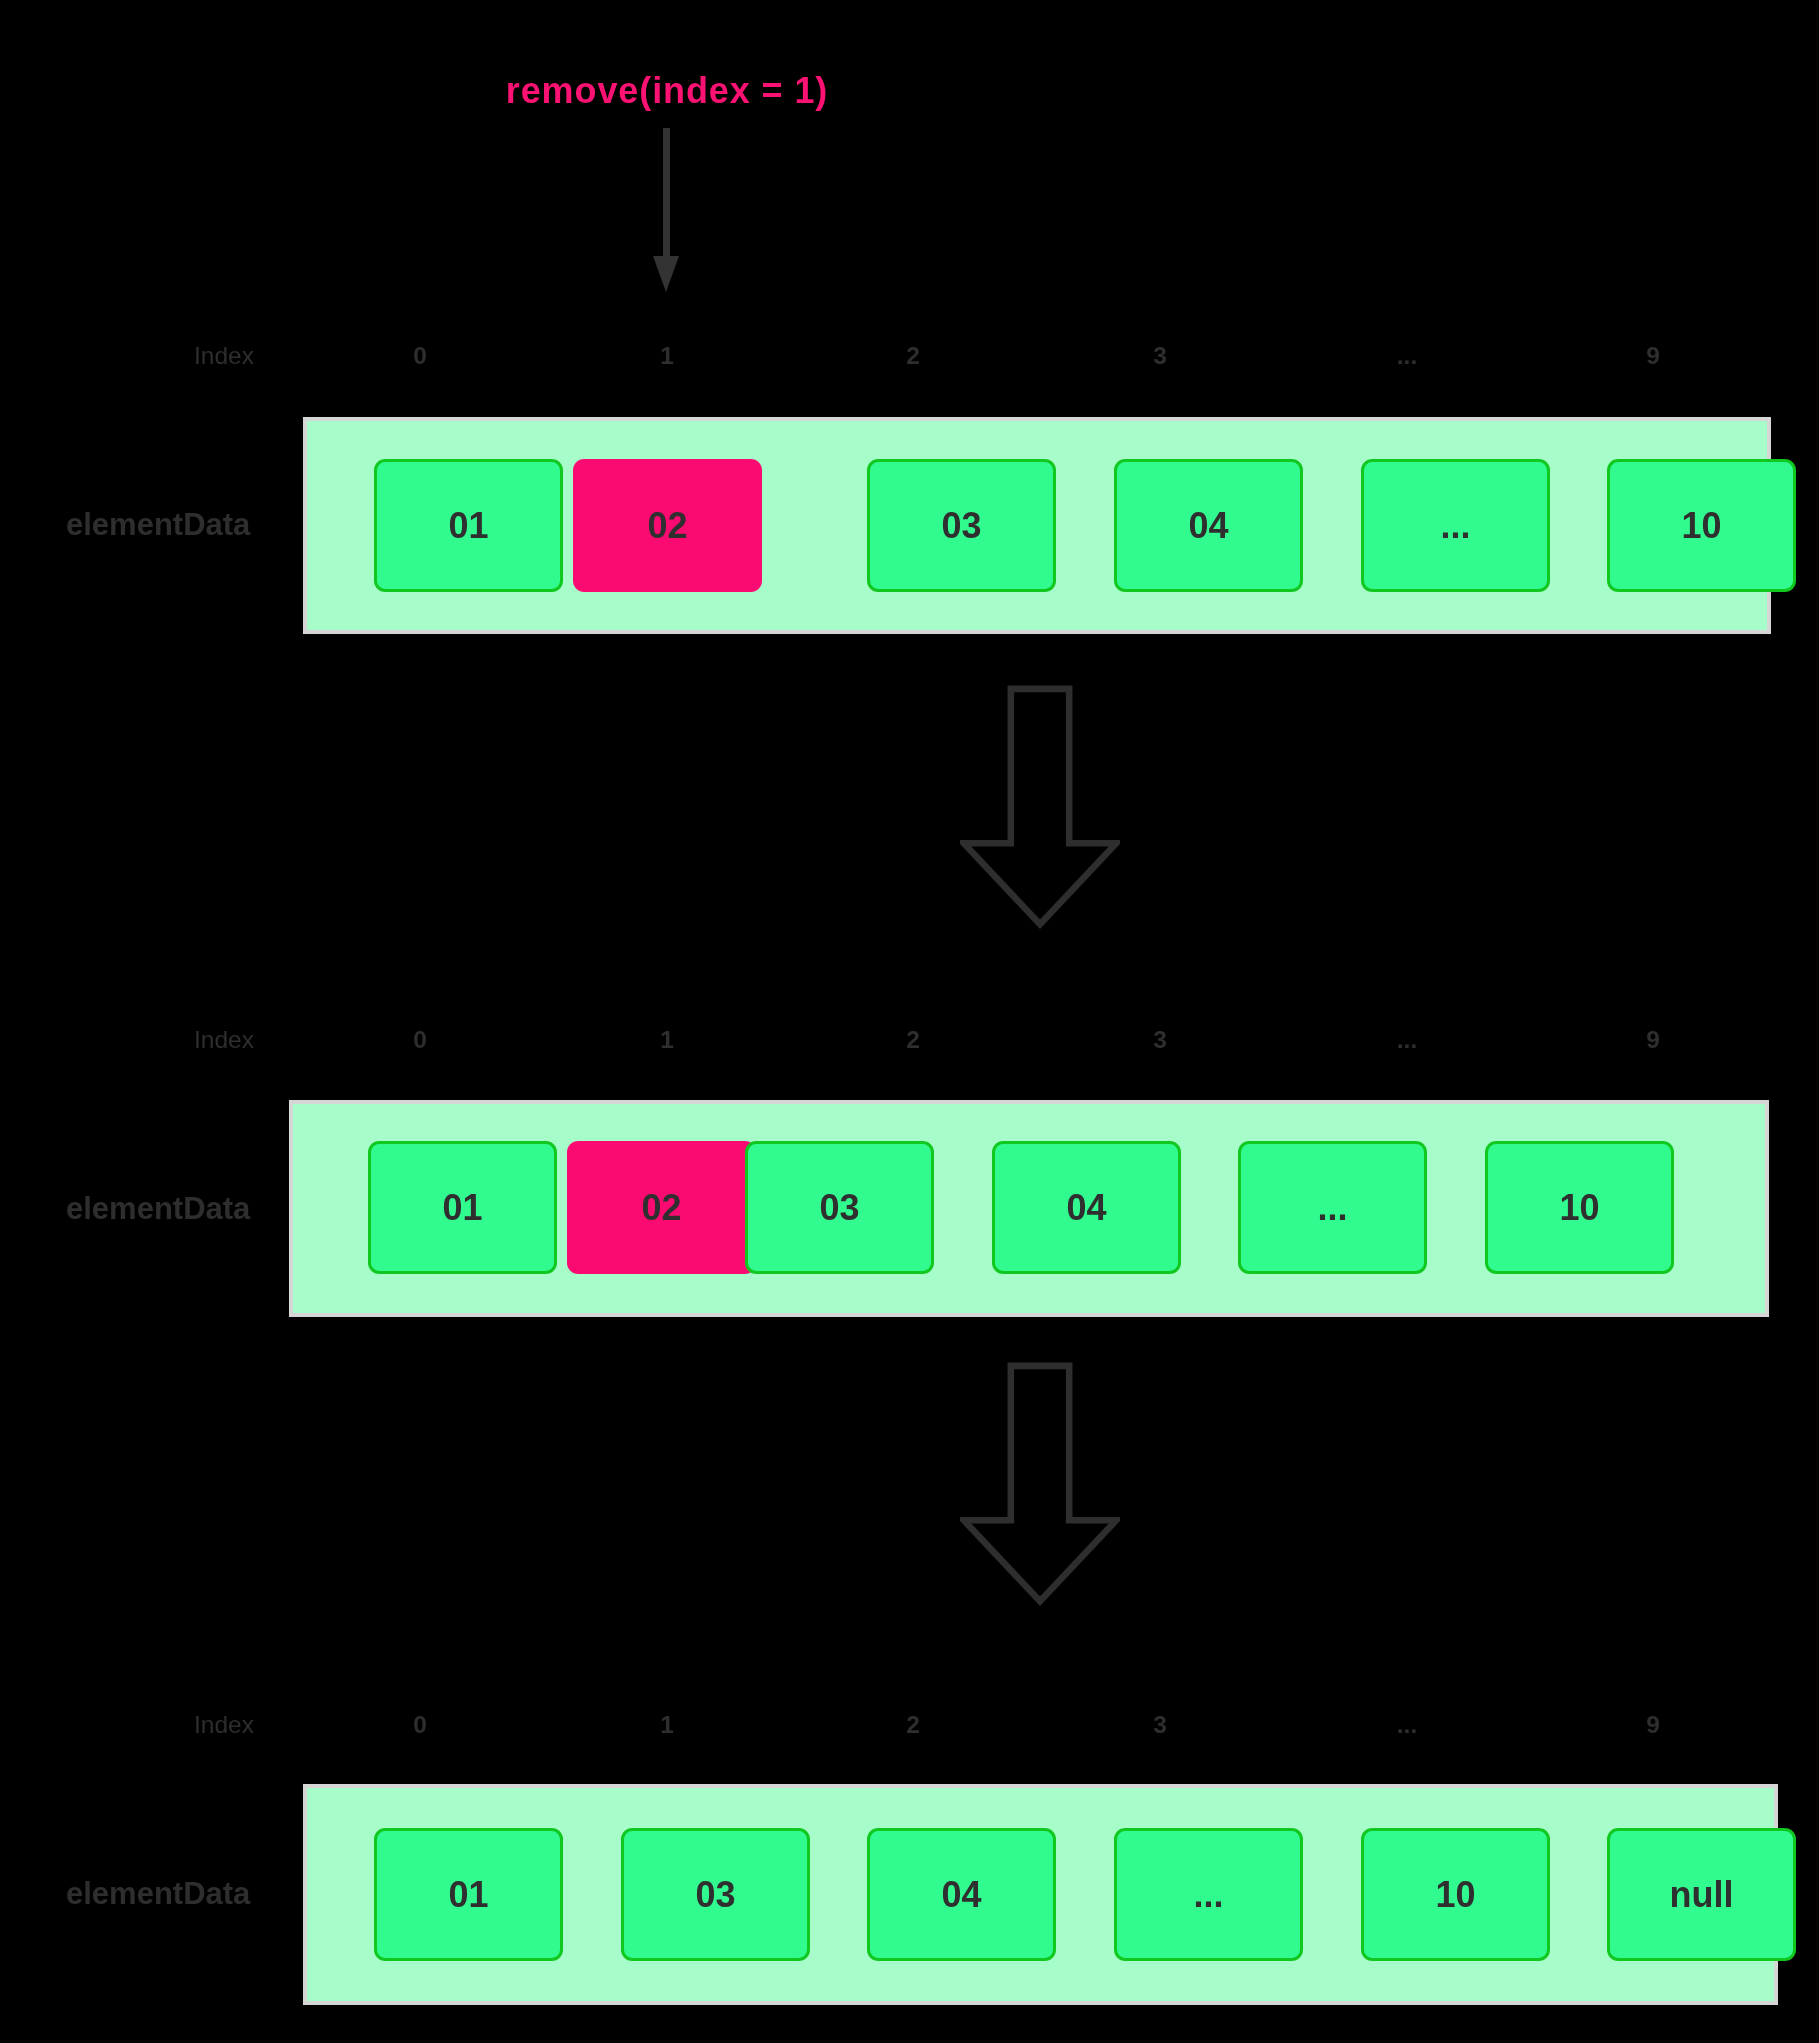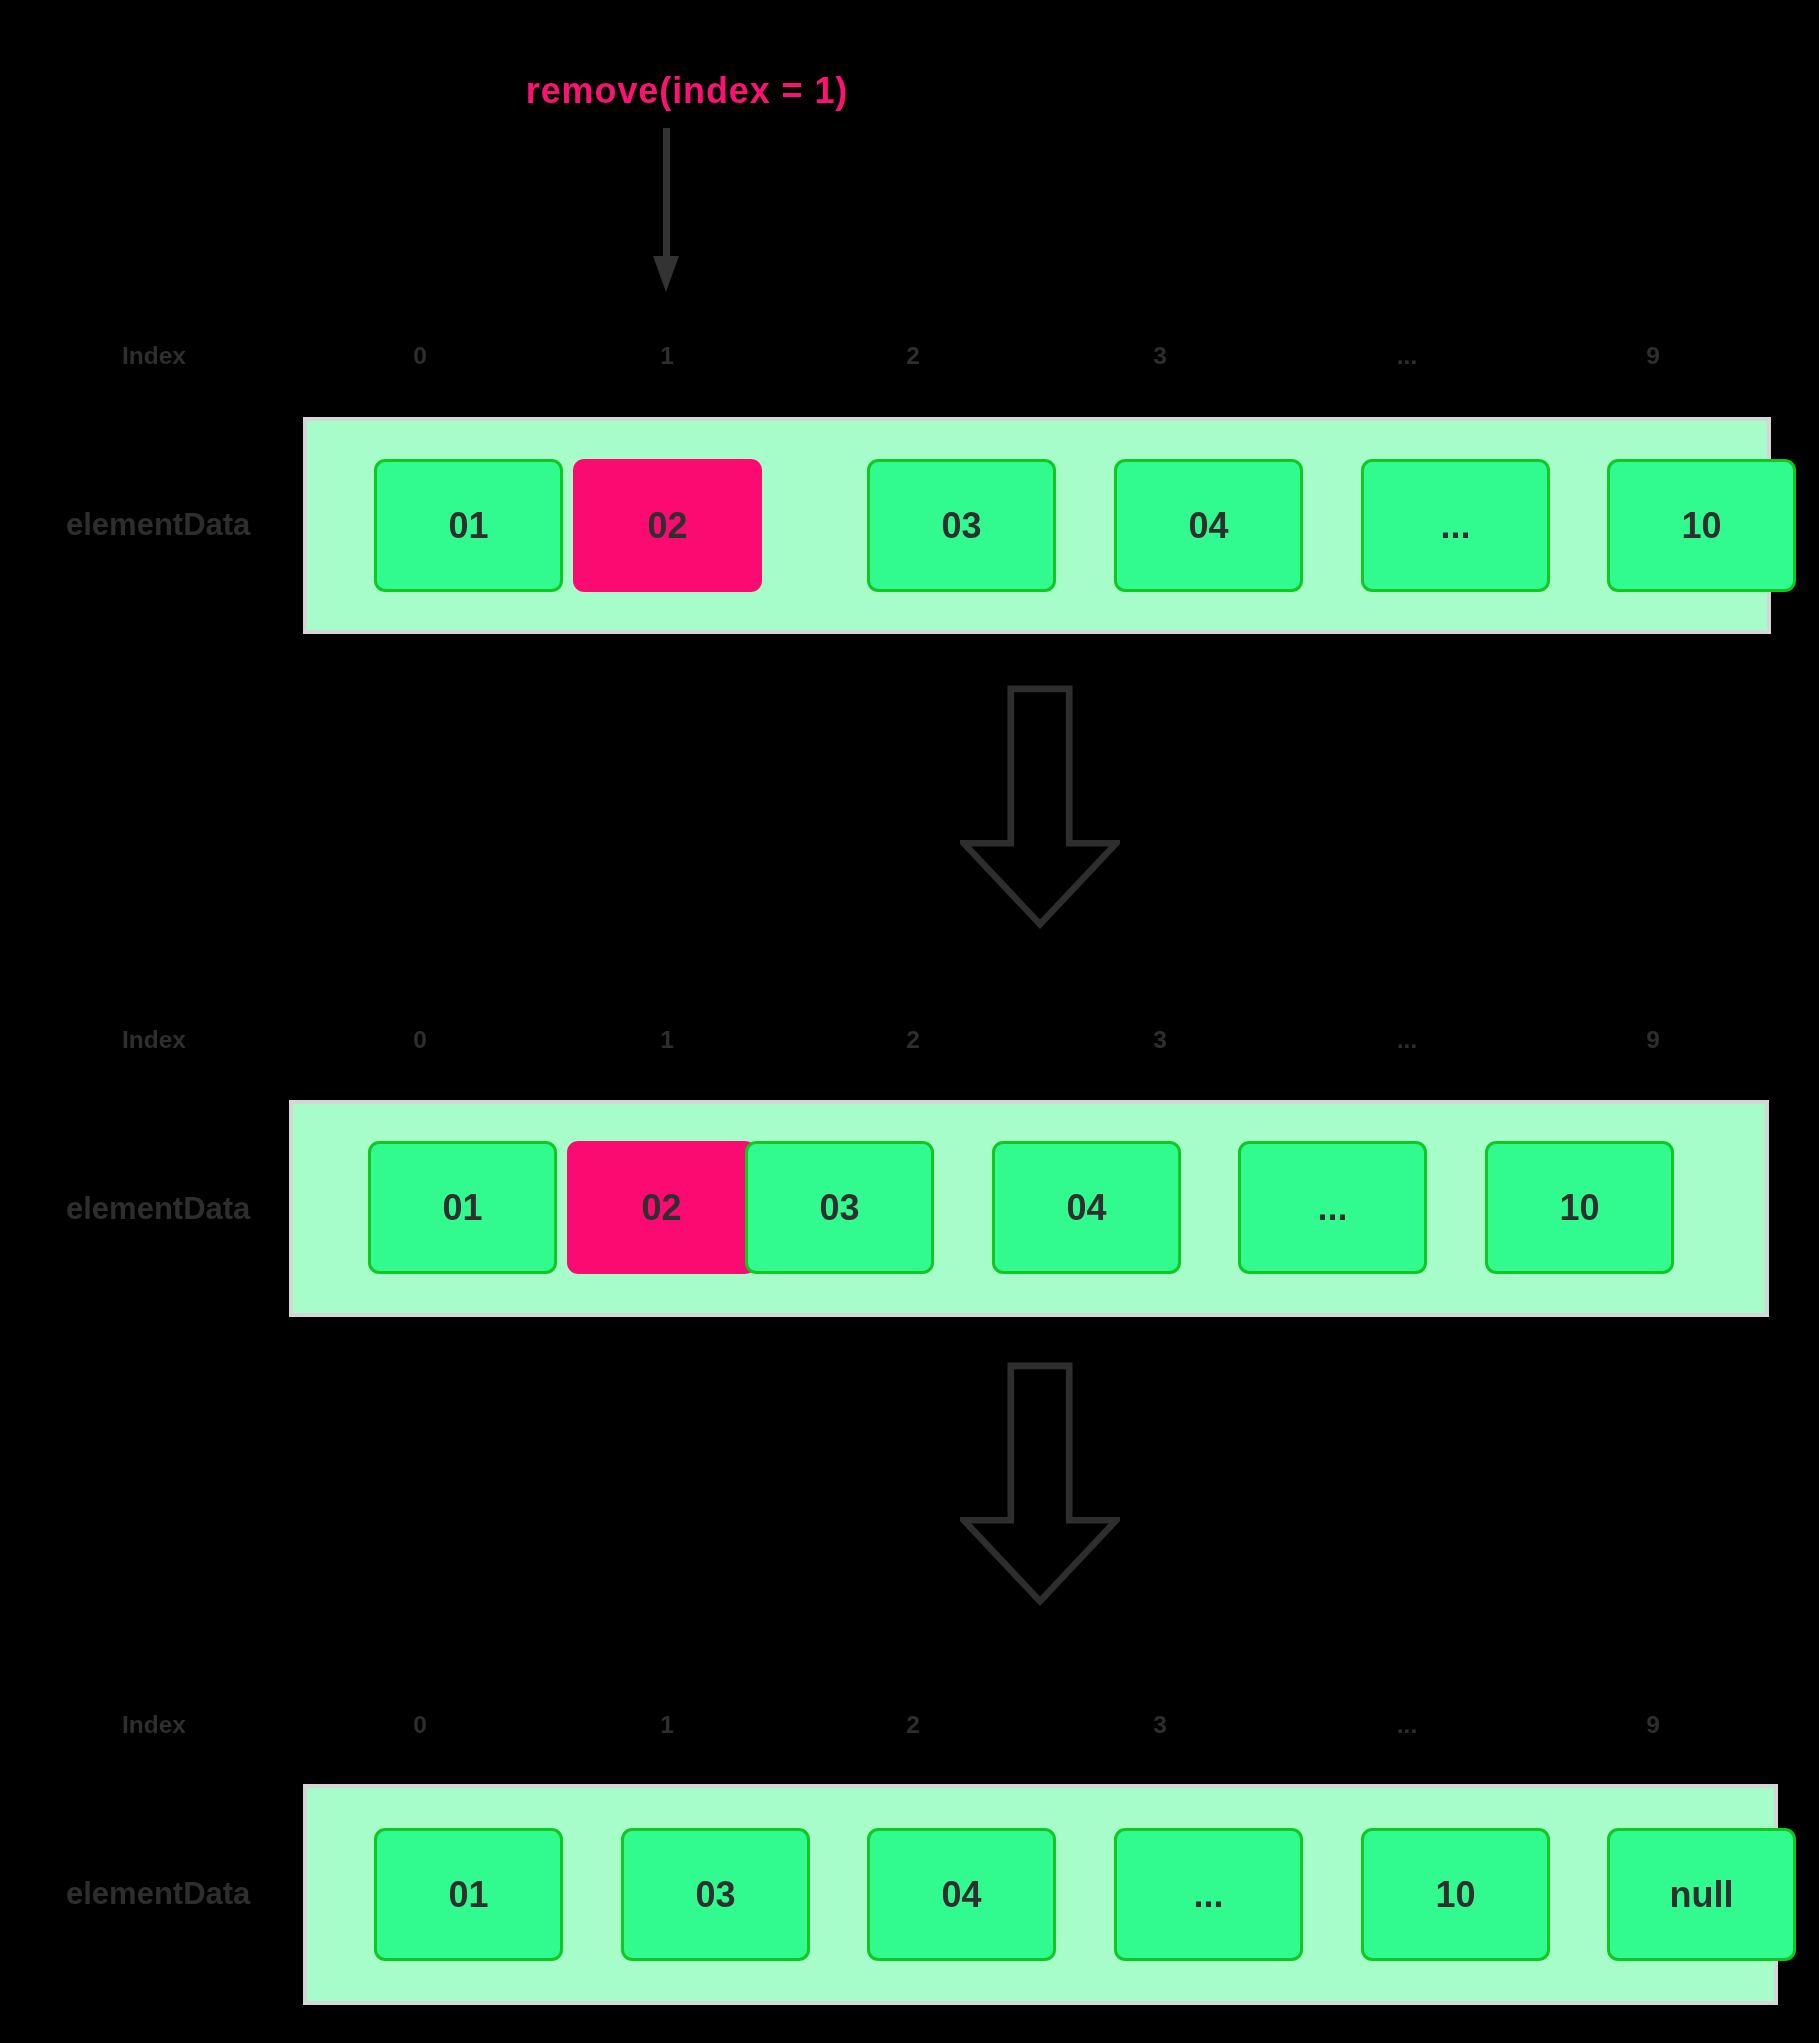--- a/index.html
+++ b/index.html
@@ -4,33 +4,32 @@
 <style>
   html,body{margin:0;padding:0;background:#000;}
   .canvas{
     position:relative;width:1819px;height:2043px;background:var(--background,#000);
     font-family:"Liberation Sans",sans-serif;overflow:hidden;
   }
   .title{
     position:absolute;top:70px;left:667px;transform:translateX(-50%);
     font-size:36px;font-weight:700;letter-spacing:0.9px;white-space:nowrap;
     color:var(--accent-pink,#fb1273);
-    margin-left:20px;
   }
   .pointer-line{position:absolute;left:663px;top:128px;width:6.6px;height:130px;background:#333;}
   .pointer-head{
     position:absolute;left:653px;top:256px;width:0;height:0;
     border-left:13px solid transparent;border-right:13px solid transparent;
     border-top:36px solid #333;
   }
   .idx{
     position:absolute;width:94px;text-align:center;font-size:24.5px;font-weight:700;
     color:var(--muted-text,#2e2e2e);white-space:nowrap;
   }
-  .idx-name{position:absolute;left:122px;width:132px;font-size:24.5px;font-weight:700;color:var(--muted-text,#2e2e2e);}
+  .idx-name{position:absolute;left:122px;width:132px;text-align:right;font-size:24.5px;font-weight:400;color:var(--muted-text,#2e2e2e);}
   .edata{
     position:absolute;left:66px;width:231px;font-size:31px;font-weight:700;
     color:var(--muted-text,#2e2e2e);white-space:nowrap;
   }
   .tray{
     position:absolute;box-sizing:border-box;
     background:var(--tray-green,#a6fdc9);
     border:4.7px solid var(--tray-border,#d6d6d6);
   }
   .cell{

